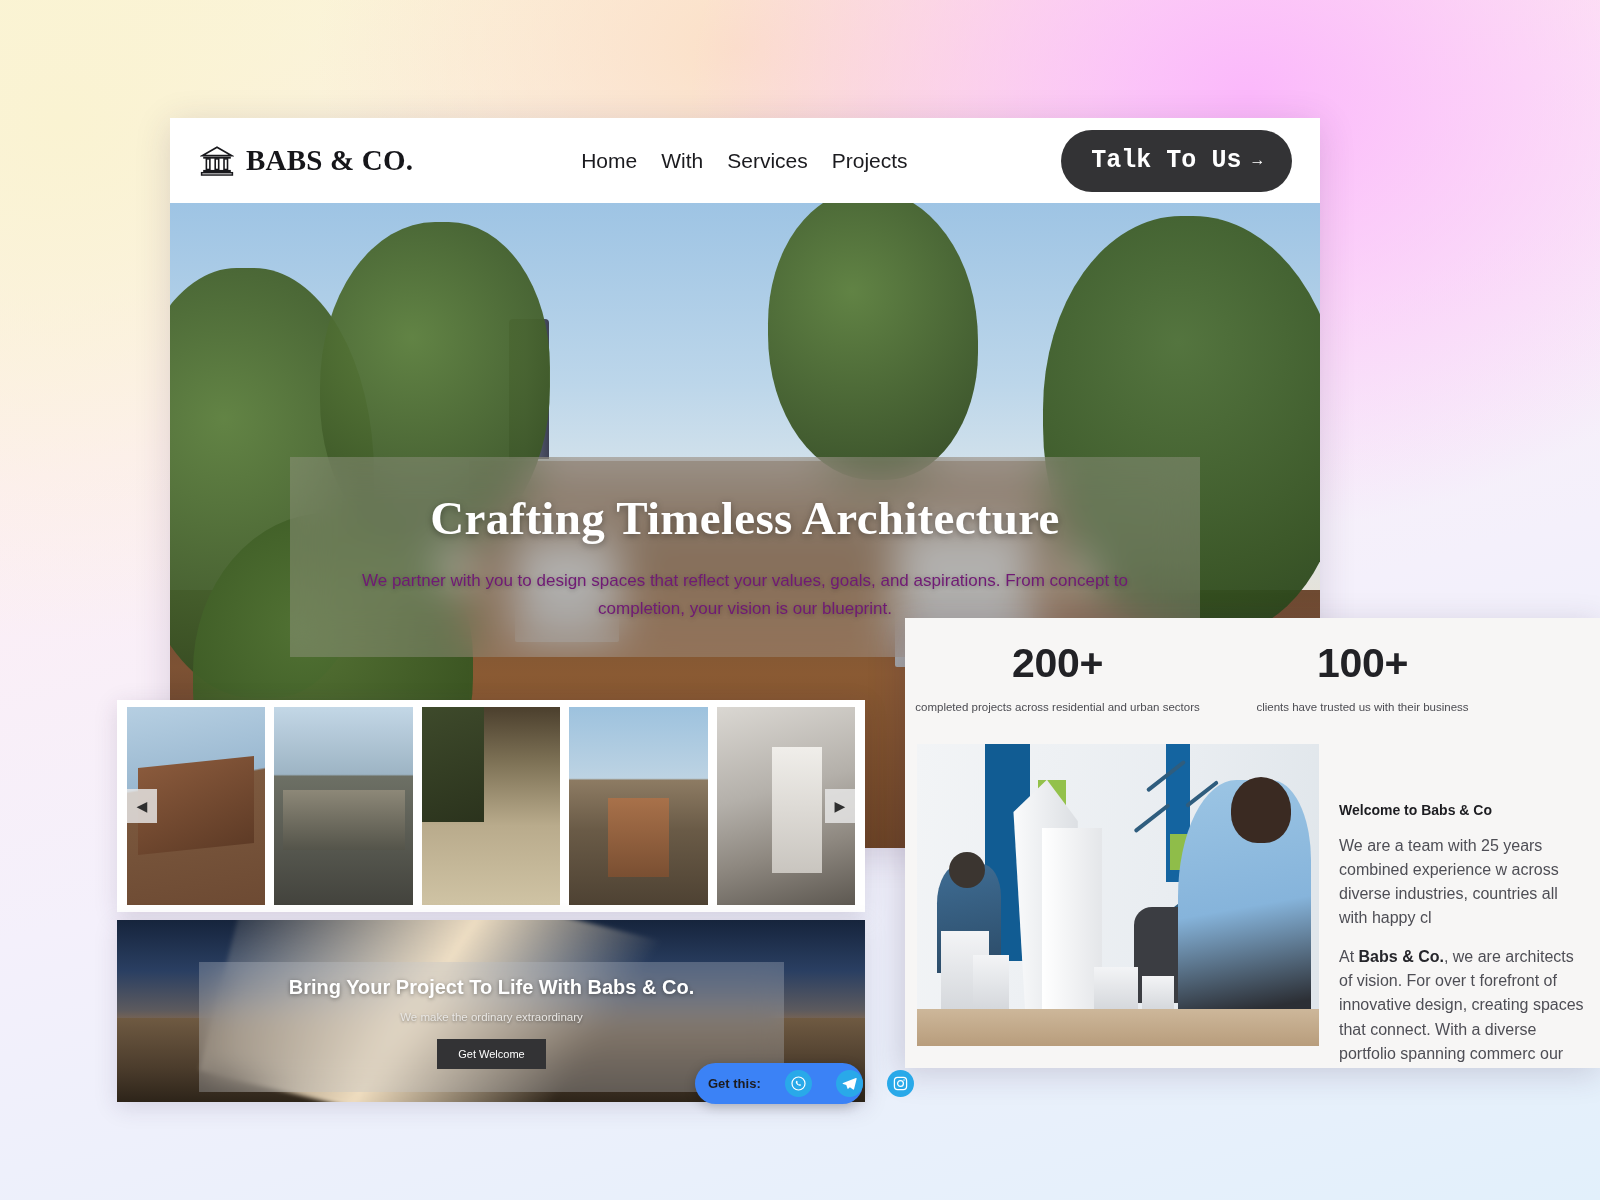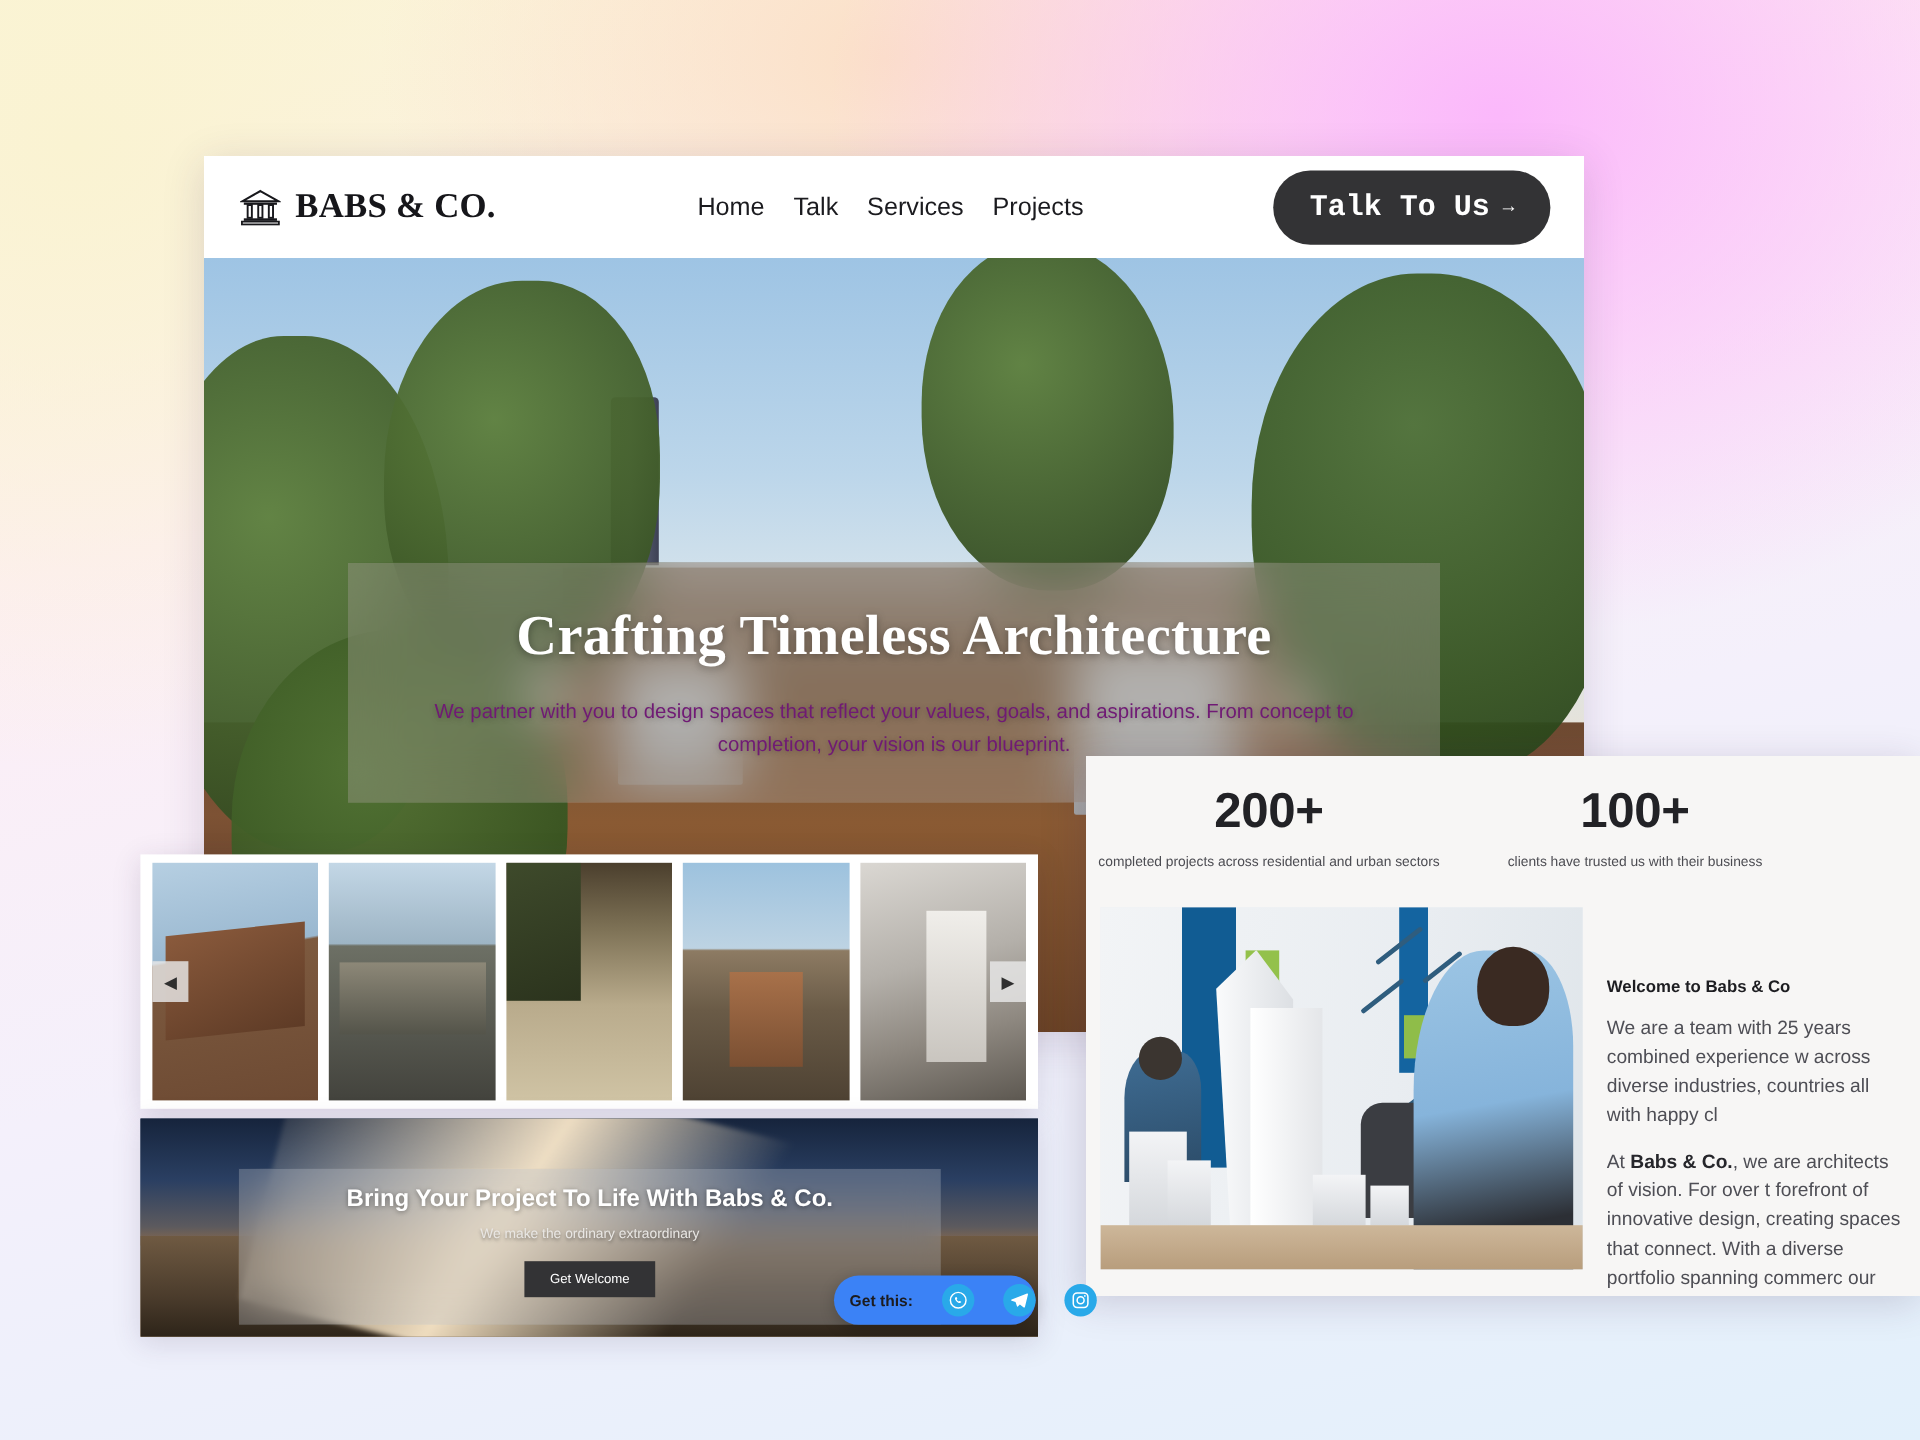--- a/index.html
+++ b/index.html
@@ -8,21 +8,21 @@
     font-family:"Liberation Sans", sans-serif;
     background:
       radial-gradient(ellipse 900px 700px at 78% 8%, #fbb8fb 0%, rgba(251,184,251,0) 62%),
       radial-gradient(ellipse 700px 520px at 46% 4%, #fbe0c8 0%, rgba(251,224,200,0) 60%),
       radial-gradient(ellipse 900px 800px at 4% 10%, #faf3d2 0%, rgba(250,243,210,0) 65%),
       linear-gradient(165deg, #fbf5d8 0%, #fdeef5 30%, #f4f0fb 58%, #e2f0fb 100%);
     position:relative;
   }
 
   
-  .shot { position:absolute; overflow:hidden;margin-top:12px; }
+  .shot { position:absolute; overflow:hidden; }
 
   
   #main-window {
     left:170px; top:118px; width:1150px; height:730px;
     background:#ffffff;
     box-shadow:0 6px 34px rgba(60,40,80,.16);
   }
   
   .nav {
     height:85px; background:#fff; display:flex; align-items:center;
@@ -248,21 +248,21 @@
         <rect x="14.3" y="14" width="3.3" height="10" fill="none" stroke="#18181c" stroke-width="1.5"></rect>
         <rect x="22.6" y="14" width="3.3" height="10" fill="none" stroke="#18181c" stroke-width="1.5"></rect>
         <rect x="3" y="24.4" width="26" height="2" fill="#18181c"></rect>
         <rect x="1.5" y="27" width="29" height="2.2" fill="none" stroke="#18181c" stroke-width="1.4"></rect>
       </svg>
       <span class="brand-name">BABS &amp; CO.</span>
     </div>
 
     <nav class="nav-links">
       <a href="#">Home</a>
-      <a href="#">Talk</a>
+      <a href="#">With</a>
       <a href="#">Services</a>
       <a href="#">Projects</a>
     </nav>
 
     <button class="cta-talk">
       <span>Talk To Us</span>
       <span class="arr">→</span>
     </button>
   </div>
 

